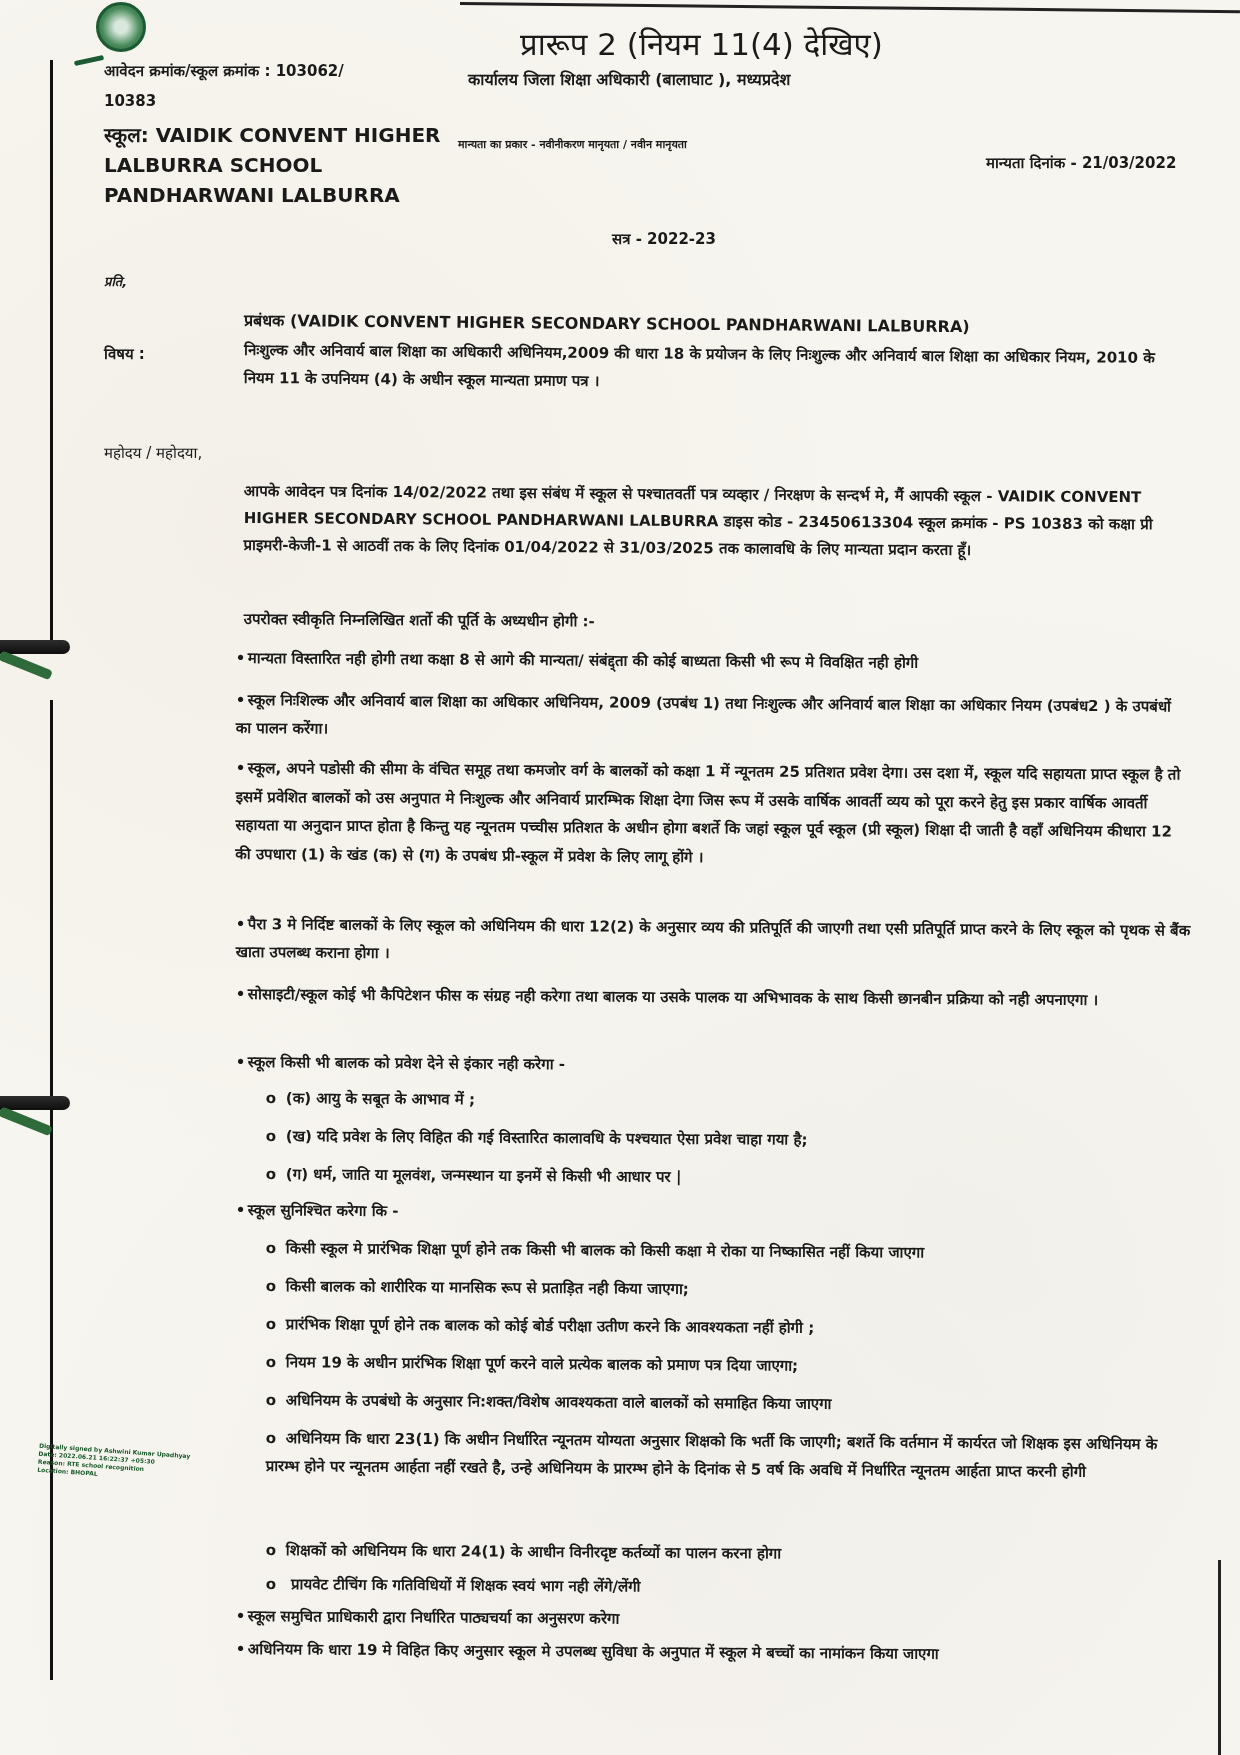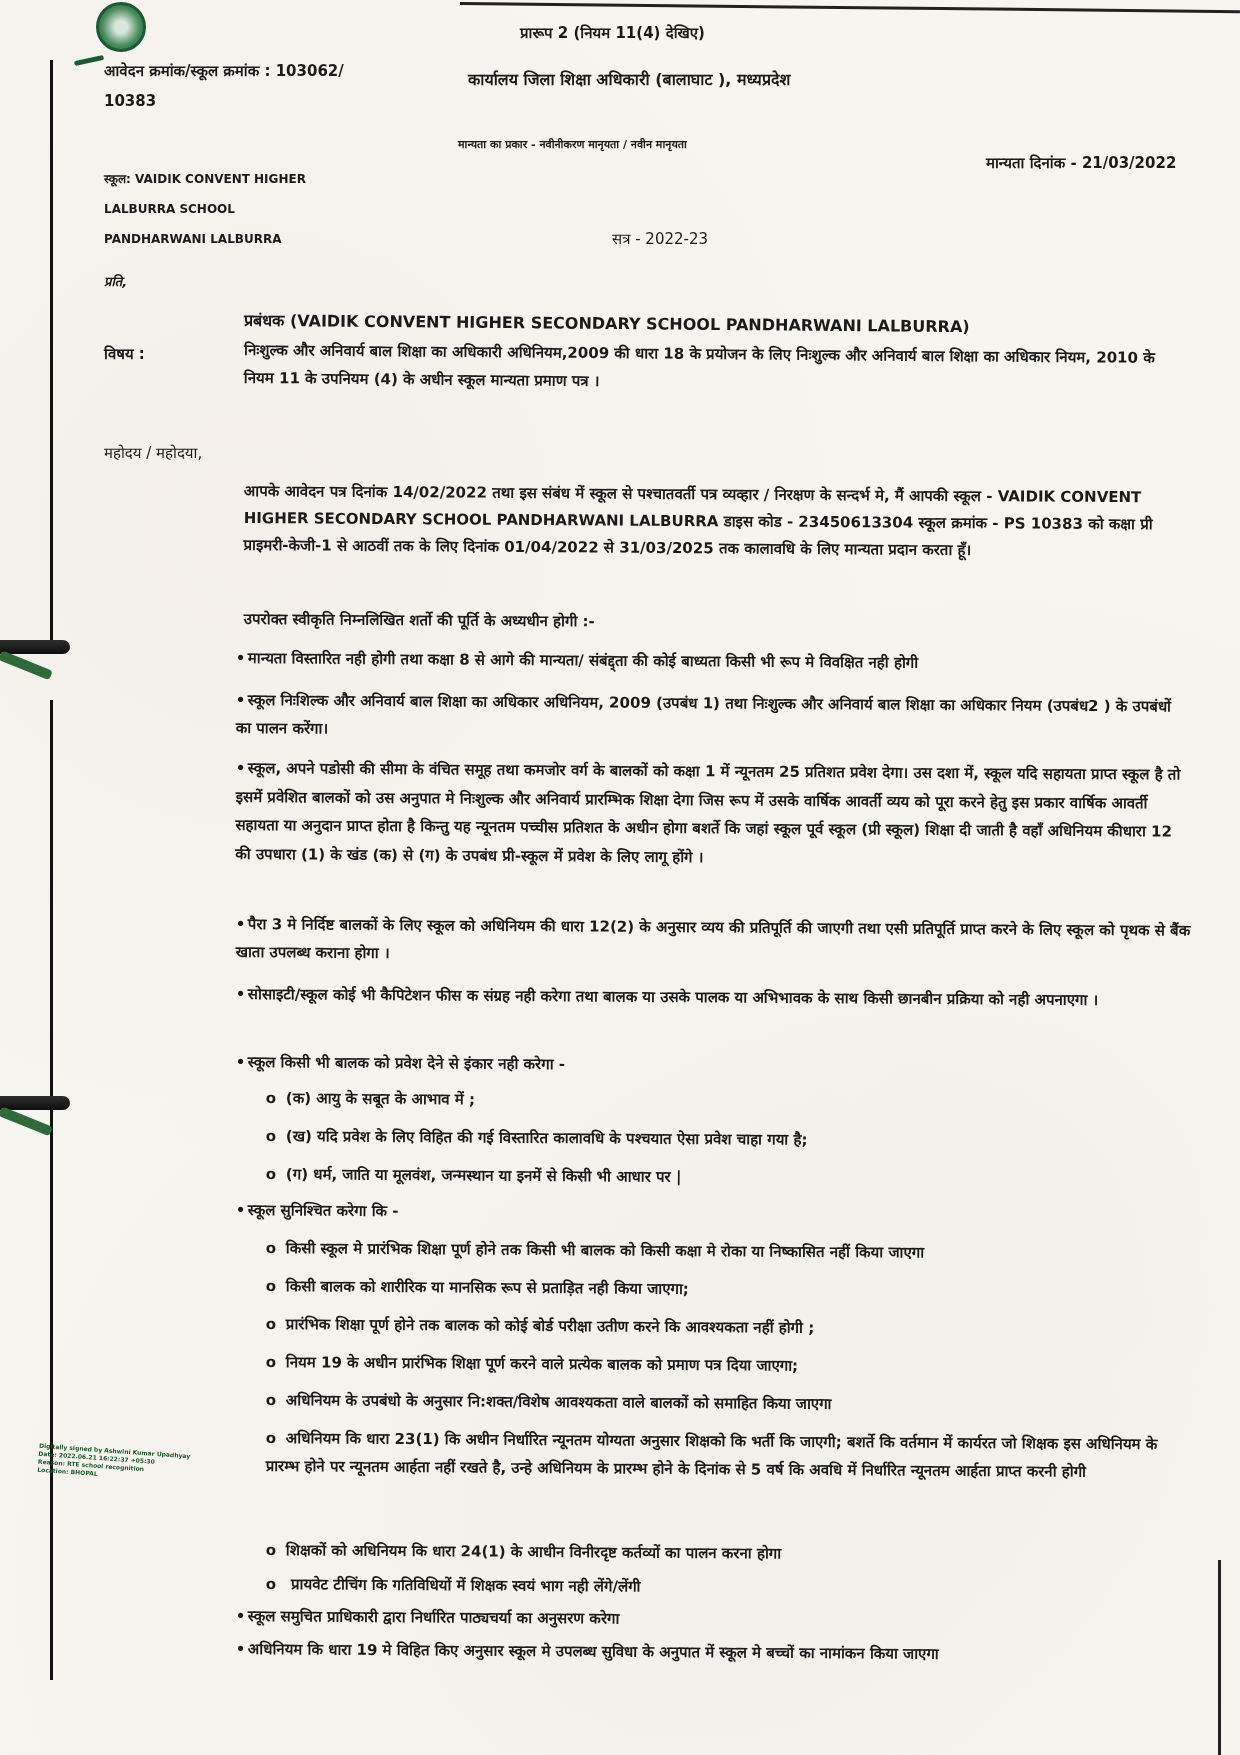--- a/index.html
+++ b/index.html
@@ -44,27 +44,27 @@
     .emblem {
       position: absolute; left: 96px; top: 2px; width: 44px; height: 44px;
       border-radius: 50%; border: 3px solid #1c5a33;
       background: radial-gradient(circle, #d8e8dc 20%, #4a8c5c 60%, #1c5a33 100%);
     }
     .pen-mark {
       position: absolute; left: 74px; top: 58px; width: 30px; height: 5px;
       background: #1c5a33; transform: rotate(-12deg); border-radius: 3px;
     }
     .abs { position: absolute; white-space: nowrap; }
-    .title { left: 520px; top: 22px; font-size: 15px; font-weight: bold; text-align: center; }
+    .title { left: 520px; top: 22px; font-size: 31px; font-weight: normal; text-align: center; }
     .office { left: 468px; top: 68px; font-size: 16px; font-weight: bold; }
     .app-no { left: 104px; top: 56px; font-size: 15px; font-weight: bold; line-height: 30px; }
-    .school-block { left: 104px; top: 120px; font-size: 12px; font-weight: bold; line-height: 30px; margin-top: 44px; }
+    .school-block { left: 104px; top: 120px; font-size: 20px; font-weight: bold; line-height: 30px; }
     .recog-type { left: 458px; top: 136px; font-size: 11px; font-weight: bold; }
     .recog-date { left: 986px; top: 152px; font-size: 15px; font-weight: bold; }
-    .session { left: 612px; top: 228px; font-size: 15px; font-weight: normal; text-align: center; }
+    .session { left: 612px; top: 228px; font-size: 15px; font-weight: bold; text-align: center; }
     .to-label { left: 104px; top: 272px; font-size: 13px; font-weight: bold; font-style: italic; }
     .addressee { left: 244px; top: 312px; font-size: 16px; font-weight: bold; transform: rotate(0.5deg); }
     .subject-label { left: 104px; top: 343px; font-size: 15px; font-weight: bold; }
     .subject-text {
       left: 244px; top: 340px; width: 930px; white-space: normal;
       font-size: 15px; font-weight: bold; line-height: 28px; transform: rotate(0.5deg);
     }
     .salutation { left: 104px; top: 442px; font-size: 15px; font-weight: normal; }
     .body-text {
       position: absolute; left: 244px; width: 945px;

